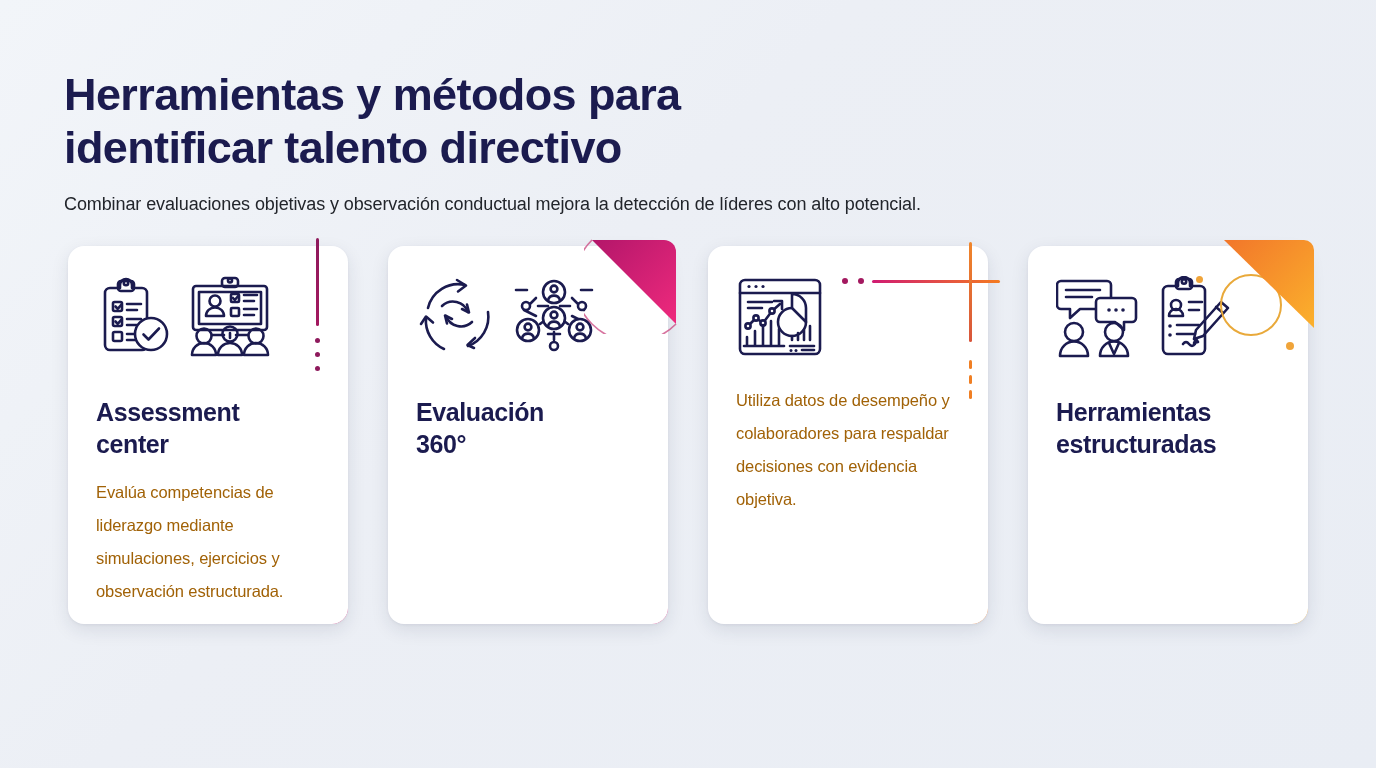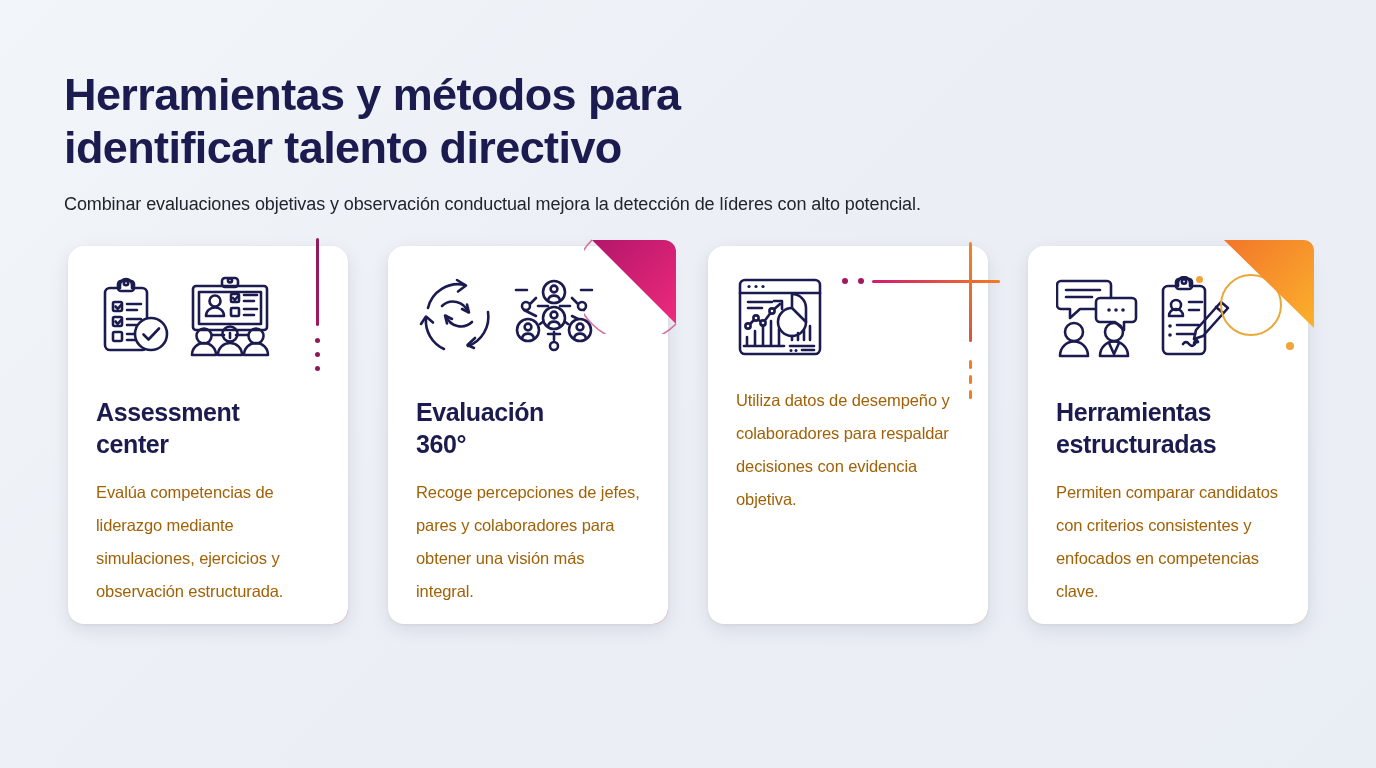--- a/index.html
+++ b/index.html
@@ -277,21 +277,20 @@
                 <circle cx="66" cy="51" r="3.4"></circle>
                 <path d="M60 62a6.3 6.3 0 0 1 12 0"></path>
                 <circle cx="12" cy="30" r="4" fill="#fff"></circle>
                 <circle cx="68" cy="30" r="4" fill="#fff"></circle>
                 <circle cx="40" cy="70" r="4" fill="#fff"></circle>
               </svg>
             </span>
           </div>
           <div class="card-title">Evaluación
 360°</div>
-          <div class="card-desc">Recoge percepciones de jefes, pares y colaboradores para obtener una visión más integral.</div>
         </div>
       </div>
 
       <span class="deco deco-fold">
         <svg width="96" height="96" viewBox="0 0 96 96" fill="none">
           <path d="M8 2h72a12 12 0 0 1 12 12v72z" fill="url(#g2a)"></path>
           <path d="M8 2a58 58 0 0 0 84 84" stroke="#c9457f" stroke-width="1.6" fill="none" opacity="0.75"></path>
           <defs>
             <linearGradient id="g2a" x1="8" y1="2" x2="92" y2="86" gradientUnits="userSpaceOnUse">
               <stop stop-color="#b3166a"></stop>
@@ -386,21 +385,20 @@
                 <path d="M21 58h18"></path>
                 <path d="M65 26l7 6-25 28-9 3 2-9z"></path>
                 <path d="M60 31l7 6"></path>
                 <path d="M40 63l-2 4 4-1z"></path>
                 <path d="M27 68c2-2.5 4-2.5 6 0s4 2.5 6 0"></path>
               </svg>
             </span>
           </div>
           <div class="card-title">Herramientas
 estructuradas</div>
-          <div class="card-desc">Permiten comparar candidatos con criterios consistentes y enfocados en competencias clave.</div>
         </div>
       </div>
 
       <span class="deco deco-dot-a"></span>
       <span class="deco deco-ring"></span>
       <span class="deco deco-tri">
         <svg width="102" height="102" viewBox="0 0 102 102" fill="none">
           <path d="M6 2h80a10 10 0 0 1 10 10v78z" fill="url(#g4a)"></path>
           <defs>
             <linearGradient id="g4a" x1="6" y1="2" x2="96" y2="90" gradientUnits="userSpaceOnUse">

